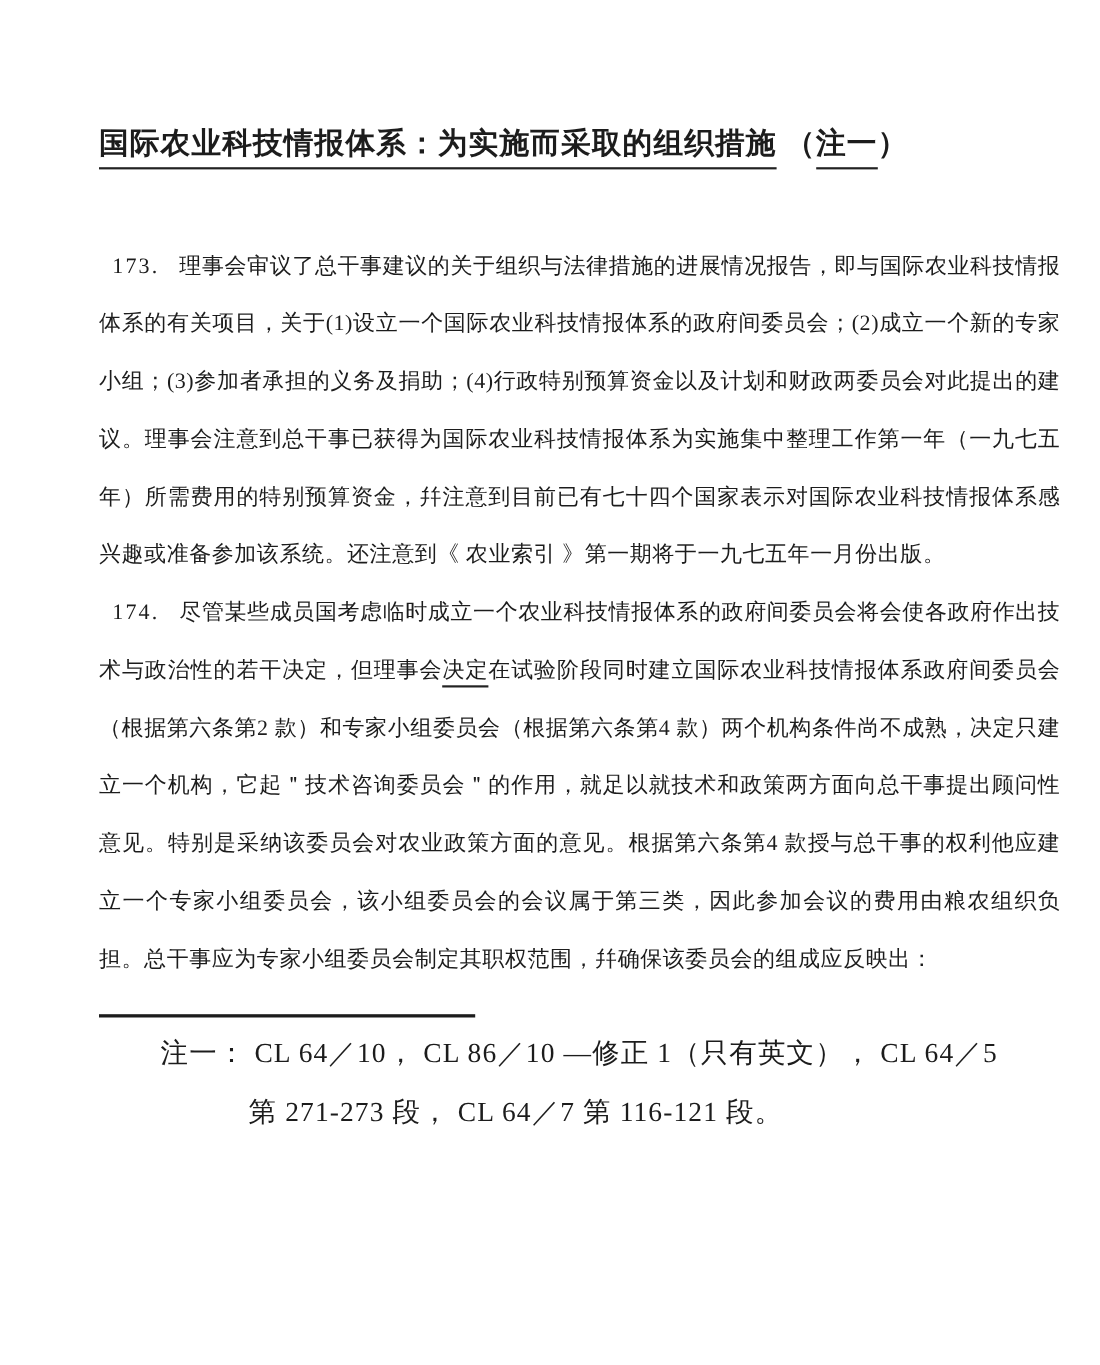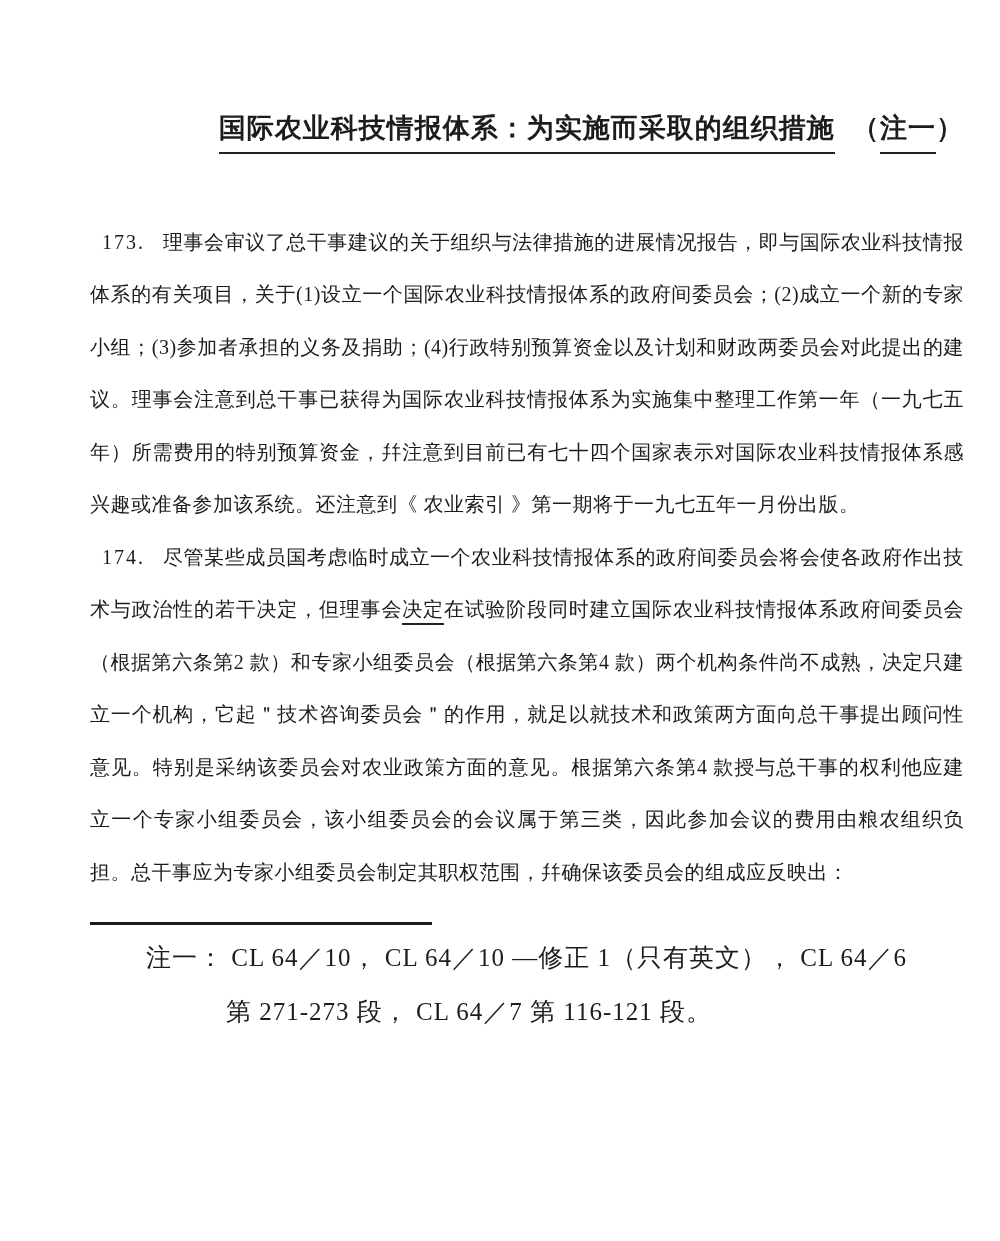--- a/index.html
+++ b/index.html
@@ -11,28 +11,27 @@
     position:relative;
     overflow:hidden;
   }
   .page{
     box-sizing:border-box;
     width:1000px;height:1241px;
     padding:112px 36px 0 90px;
     position:relative;
   }
   .doc-title{
-    text-align:right;
+    text-align:left;
     font-size:27px;
     font-weight:600;
     letter-spacing:1px;
     line-height:1.4;
     margin:0 0 66px 0;
     white-space:nowrap;
-    font-family:Liberation Mono, monospace;
   }
   .doc-title .u{
     border-bottom:2px solid #222;
     padding-bottom:7px;
   }
   .body-text{
     font-size:20px;
     line-height:52.5px;
     text-align:justify;
     letter-spacing:0.5px;
@@ -77,17 +76,17 @@
   <h1 class="doc-title"><span class="u">国际农业科技情报体系：为实施而采取的组织措施</span><span> （</span><span class="u">注一</span><span>）</span></h1>
 
   <div class="body-text">
     <p class="para"><span class="pnum">173.</span><span><span>理事会审议了总干事建议的关于组织与法律措施的进展情况报告，即与国际农业科技情报体系的有关项目，关于(1)设立一个国际农业科技情报体系的政府间委员会；(2)成立一个新的专家小组；(3)参加者承担的义务及捐助；(4)行政特别预算资金以及计划和财政两委员会对此提出的建议。理事会注意到总干事已获得为国际农业科技情报体系为实施集中整理工作第一年（一九七五年）所需费用的特别预算资金，幷注意到目前已有七十四个国家表示对国际农业科技情报体系感兴趣或准备参加该系统。还注意到《 农业索引 》第一期将于一九七五年一月份出版。</span></span></p>
 
     <p class="para"><span class="pnum">174.</span><span><span>尽管某些成员国考虑临时成立一个农业科技情报体系的政府间委员会将会使各政府作出技术与政治性的若干决定，但理事会</span><span class="u">决定</span><span>在试验阶段同时建立国际农业科技情报体系政府间委员会（根据第六条第2 款）和专家小组委员会（根据第六条第4 款）两个机构条件尚不成熟，决定只建立一个机构，它起＂技术咨询委员会＂的作用，就足以就技术和政策两方面向总干事提出顾问性意见。特别是采纳该委员会对农业政策方面的意见。根据第六条第4 款授与总干事的权利他应建立一个专家小组委员会，该小组委员会的会议属于第三类，因此参加会议的费用由粮农组织负担。总干事应为专家小组委员会制定其职权范围，幷确保该委员会的组成应反映出：</span></span></p>
   </div>
 
   <div class="footnote">
     <hr class="footnote-rule">
-    <p class="footnote-line l1">注一：  CL  64／10，  CL  64／10 —修正 1（只有英文），  CL  64／6</p>
+    <p class="footnote-line l1">注一：  CL  64／10，  CL  86／10 —修正 1（只有英文），  CL  64／5</p>
     <p class="footnote-line l2">第 271-273 段，  CL  64／7 第 116-121 段。</p>
   </div>
 
 </div>
 
 </body></html>

